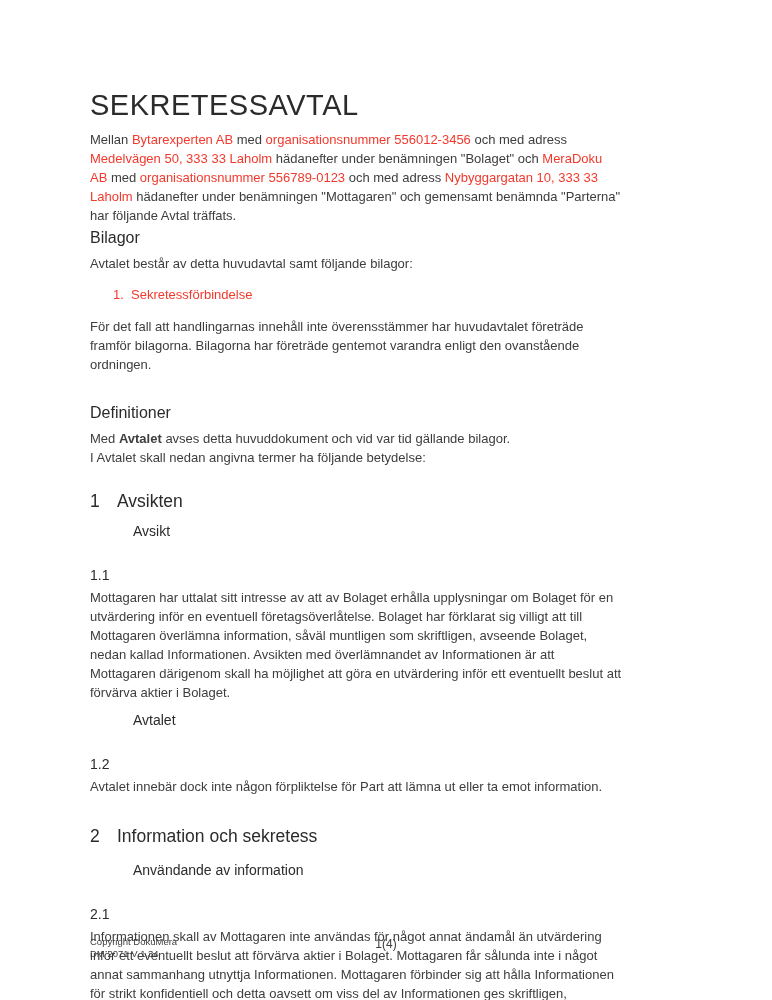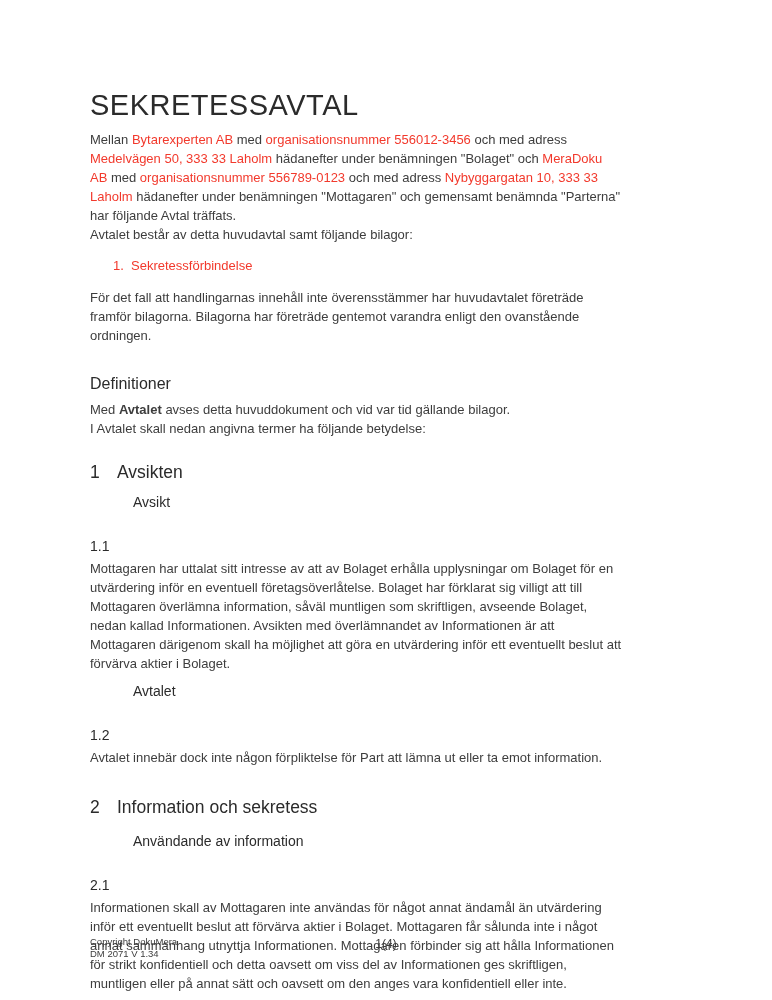--- a/index.html
+++ b/index.html
@@ -94,20 +94,21 @@
 </style>
 </head>
 <body>
 
 <div class="page">
 
   <h1 class="doc-title">SEKRETESSAVTAL</h1>
 
   <p class="body-text"><span class="seg-text">Mellan </span><span class="seg-red">Bytarexperten AB</span><span class="seg-text"> med </span><span class="seg-red">organisationsnummer 556012-3456</span><span class="seg-text"> och med adress </span><span class="seg-red">Medelvägen 50, 333 33 Laholm</span><span class="seg-text"> hädanefter under benämningen "Bolaget" och </span><span class="seg-red">MeraDoku AB</span><span class="seg-text"> med </span><span class="seg-red">organisationsnummer 556789-0123</span><span class="seg-text"> och med adress </span><span class="seg-red">Nybyggargatan 10, 333 33 Laholm</span><span class="seg-text"> hädanefter under benämningen "Mottagaren" och gemensamt benämnda "Parterna" har följande Avtal träffats.</span></p>
 
+  <h2 class="sec-heading bilagor">Bilagor</h2>
   <p class="body-text">Avtalet består av detta huvudavtal samt följande bilagor:</p>
   <div class="attachment-item mt-list">
     <span class="li-num">1.</span>
     <span>Sekretessförbindelse</span>
   </div>
   <p class="body-text">För det fall att handlingarnas innehåll inte överensstämmer har huvudavtalet företräde framför bilagorna. Bilagorna har företräde gentemot varandra enligt den ovanstående ordningen.</p>
 
   <h2 class="sec-heading definitioner">Definitioner</h2>
   <p class="body-text mt-def"><span class="seg-text">Med </span><span class="seg-bold">Avtalet</span><span class="seg-text"> avses detta huvuddokument och vid var tid gällande bilagor.</span></p>
   <p class="body-text">I Avtalet skall nedan angivna termer ha följande betydelse:</p>

